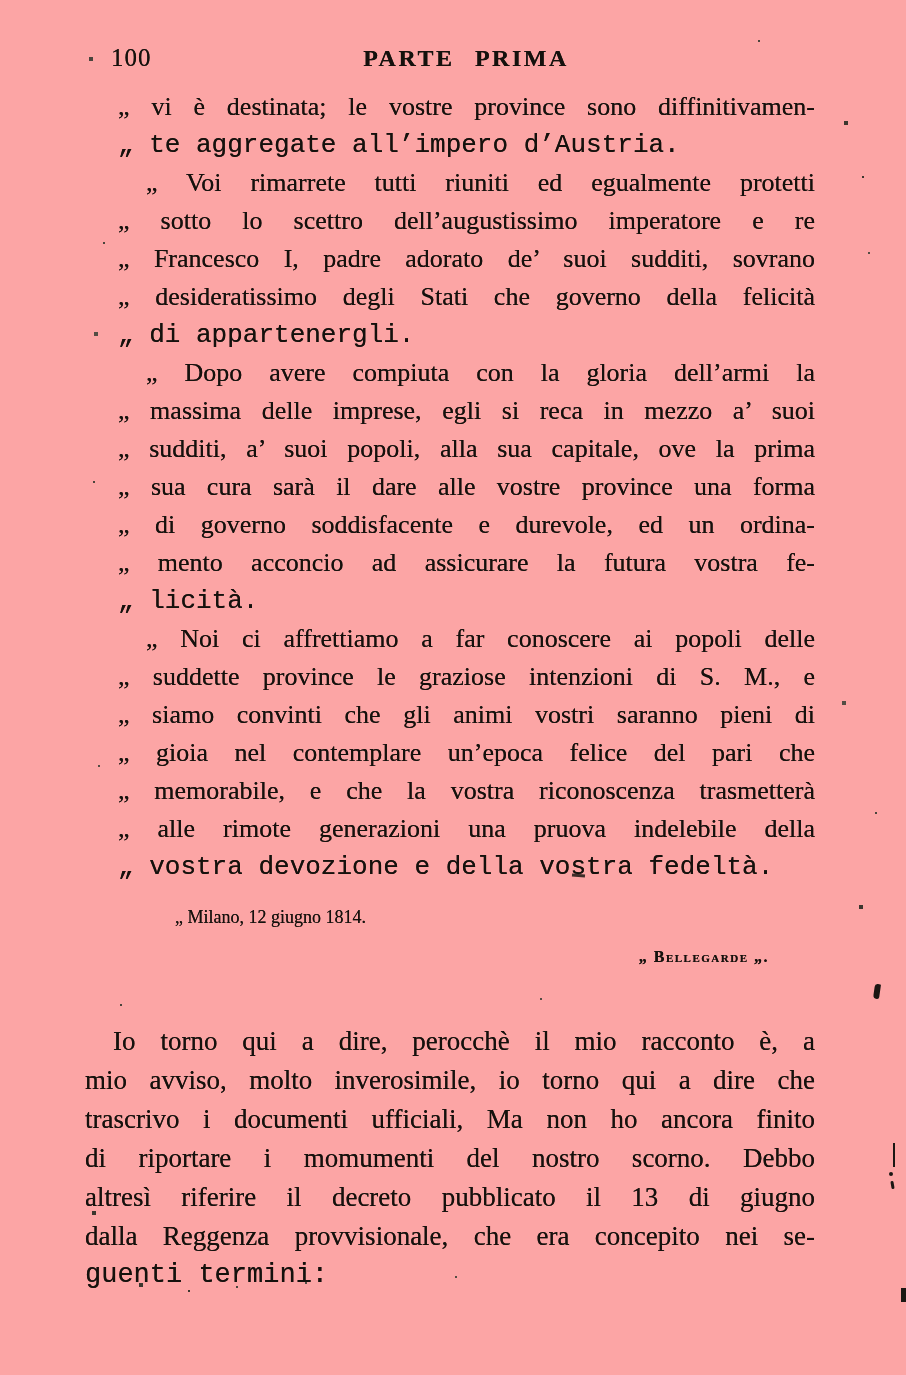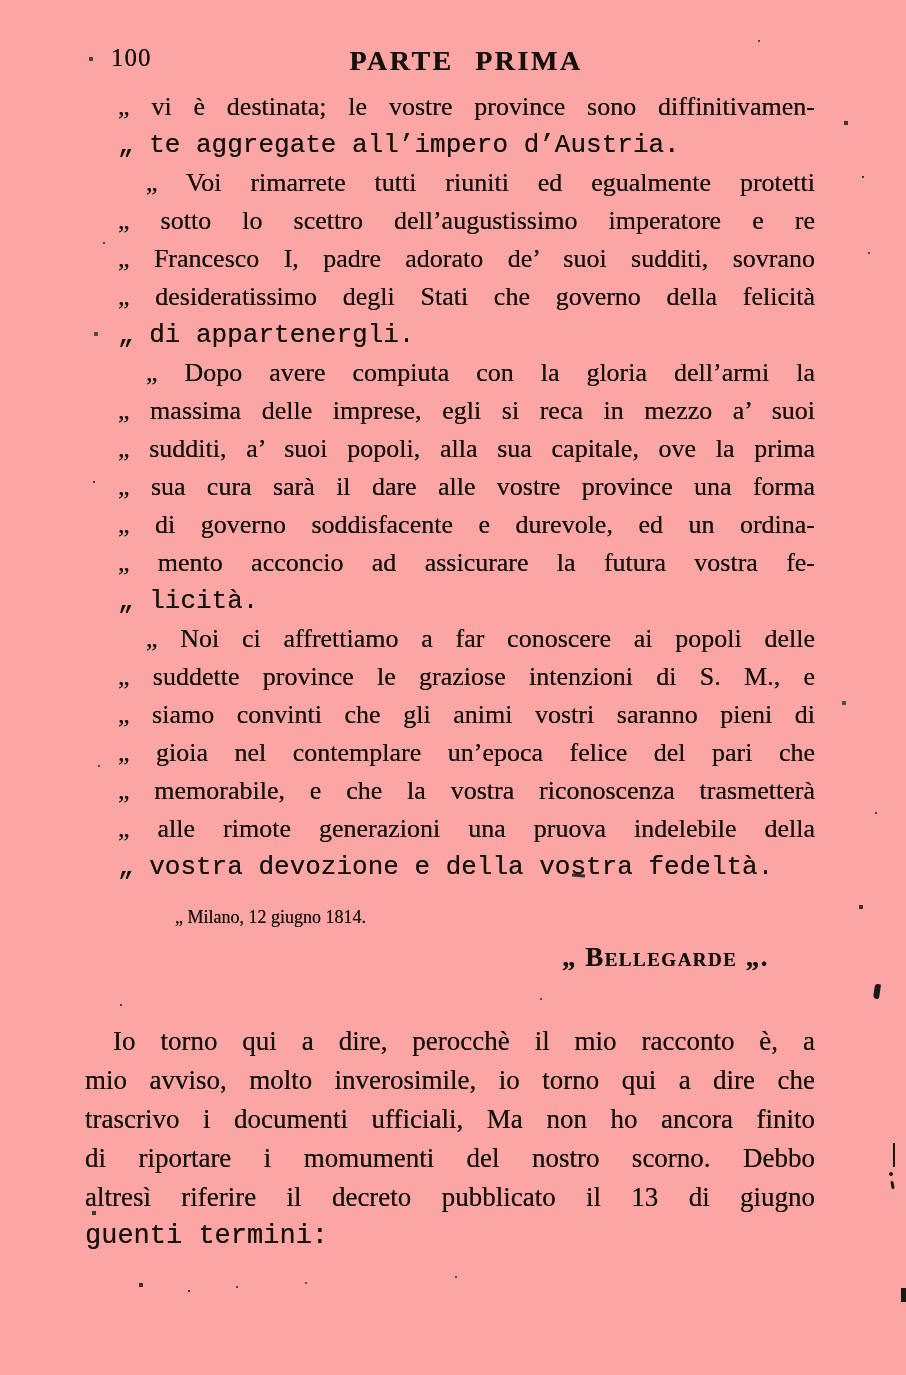--- a/index.html
+++ b/index.html
@@ -16,21 +16,21 @@
   }
   .hdr { position:relative; height:32px; margin-bottom:12px; }
   .pageno {
     position:absolute; left:26px; top:0;
     font-size:25px; letter-spacing:1px;
     text-shadow:0 0 0.6px rgba(21,17,13,.85);
   }
   .hdr-title {
     position:absolute; left:50%; top:1px; margin-left:16px;
     transform:translateX(-50%);
-    font-size:28px; font-weight:bold;
+    font-size:24px; font-weight:bold;
     letter-spacing:2.5px; word-spacing:12px; white-space:nowrap;
     text-shadow:0 0 0.6px rgba(21,17,13,.85);
   }
   .quote-block { margin-left:33px; width:697px; }
   .ln {
     height:38px; line-height:38px; font-size:26px;
     text-align:justify; text-align-last:justify;
     white-space:normal; overflow:visible;
     text-shadow:0 0 0.6px rgba(21,17,13,.8);
   }
@@ -38,21 +38,21 @@
   .ln.last  { text-align-last:left;font-family:Liberation Mono, monospace; }
   .dateline {
     margin:16px 0 0 90px;
     font-size:18px; line-height:30px; height:30px;
     text-shadow:0 0 0.5px rgba(21,17,13,.8);
   }
   .signature {
     margin-top:8px; height:34px; line-height:34px;
     text-align:right; padding-right:46px;
     font-variant:small-caps; font-weight:bold;
-    font-size:27px; letter-spacing:1.5px;
+    font-size:16px; letter-spacing:1.5px;
     text-shadow:0 0 0.6px rgba(21,17,13,.85);
   }
   .closing-block { margin-top:48px; width:730px; }
   .closing-block .ln { height:39px; line-height:39px; font-size:27px; }
   .artifact { position:absolute; background:#1b1713; }
   .a-hook   { left:874px; top:984px;  width:6px;  height:15px; border-radius:4px 1px 3px 5px; transform:rotate(8deg); }
   .a-vline  { left:893px; top:1143px; width:2px;  height:24px; }
   .a-speck1 { left:889px; top:1172px; width:4px;  height:4px;  border-radius:2px; }
   .a-speck2 { left:891px; top:1181px; width:3px;  height:8px;  border-radius:2px; transform:rotate(-10deg); }
   .a-nub    { left:901px; top:1288px; width:5px;  height:14px; }
@@ -120,20 +120,21 @@
     <div class="dateline">„ Milano, 12 giugno 1814.</div>
 
     <div class="signature">„ Bellegarde „.</div>
 
     <div class="closing-block">
       <div class="ln first">Io torno qui a dire, perocchè il mio racconto è, a</div>
       <div class="ln cont">mio avviso, molto inverosimile, io torno qui a dire che</div>
       <div class="ln cont">trascrivo i documenti ufficiali, Ma non ho ancora finito</div>
       <div class="ln cont">di riportare i momumenti del nostro scorno. Debbo</div>
       <div class="ln cont">altresì riferire il decreto pubblicato il 13 di giugno</div>
+      <div class="ln cont">dalla Reggenza provvisionale, che era concepito nei se-</div>
       <div class="ln last">guenti termini:</div>
     </div>
 
   </div>
 
   <div class="artifact a-hook"></div>
   <div class="artifact a-vline"></div>
   <div class="artifact a-speck1"></div>
   <div class="artifact a-speck2"></div>
   <div class="artifact a-nub"></div>

